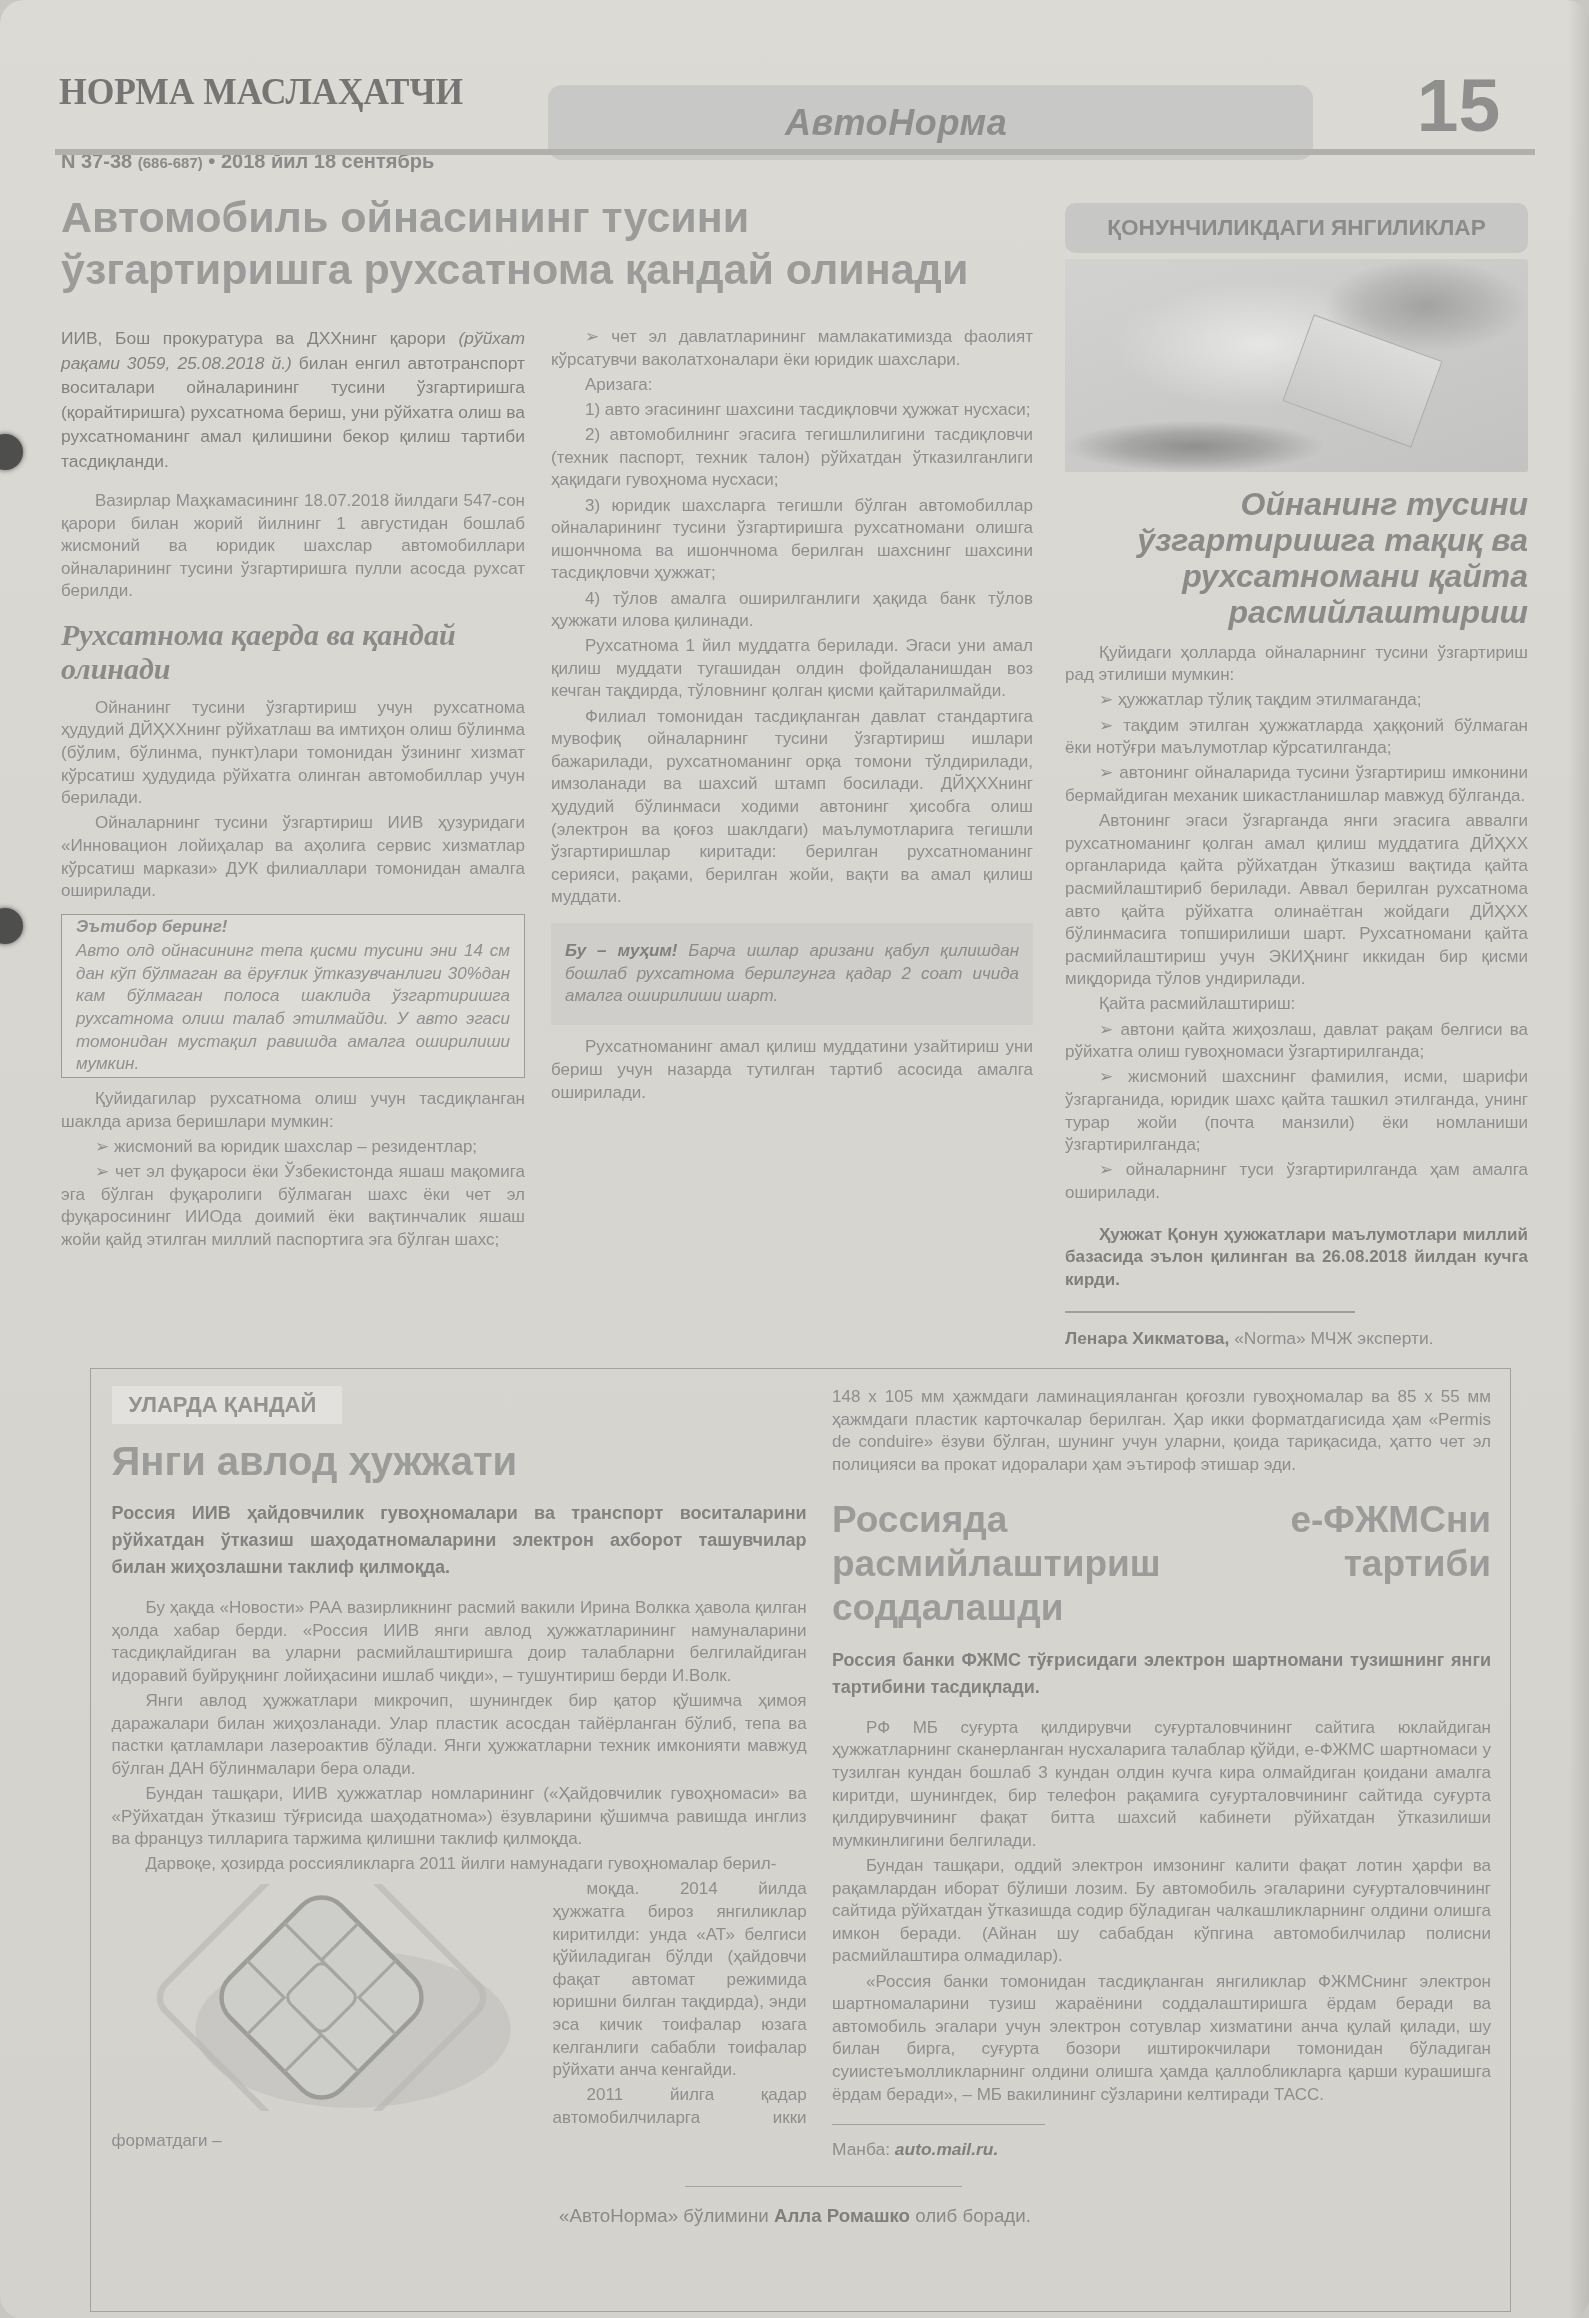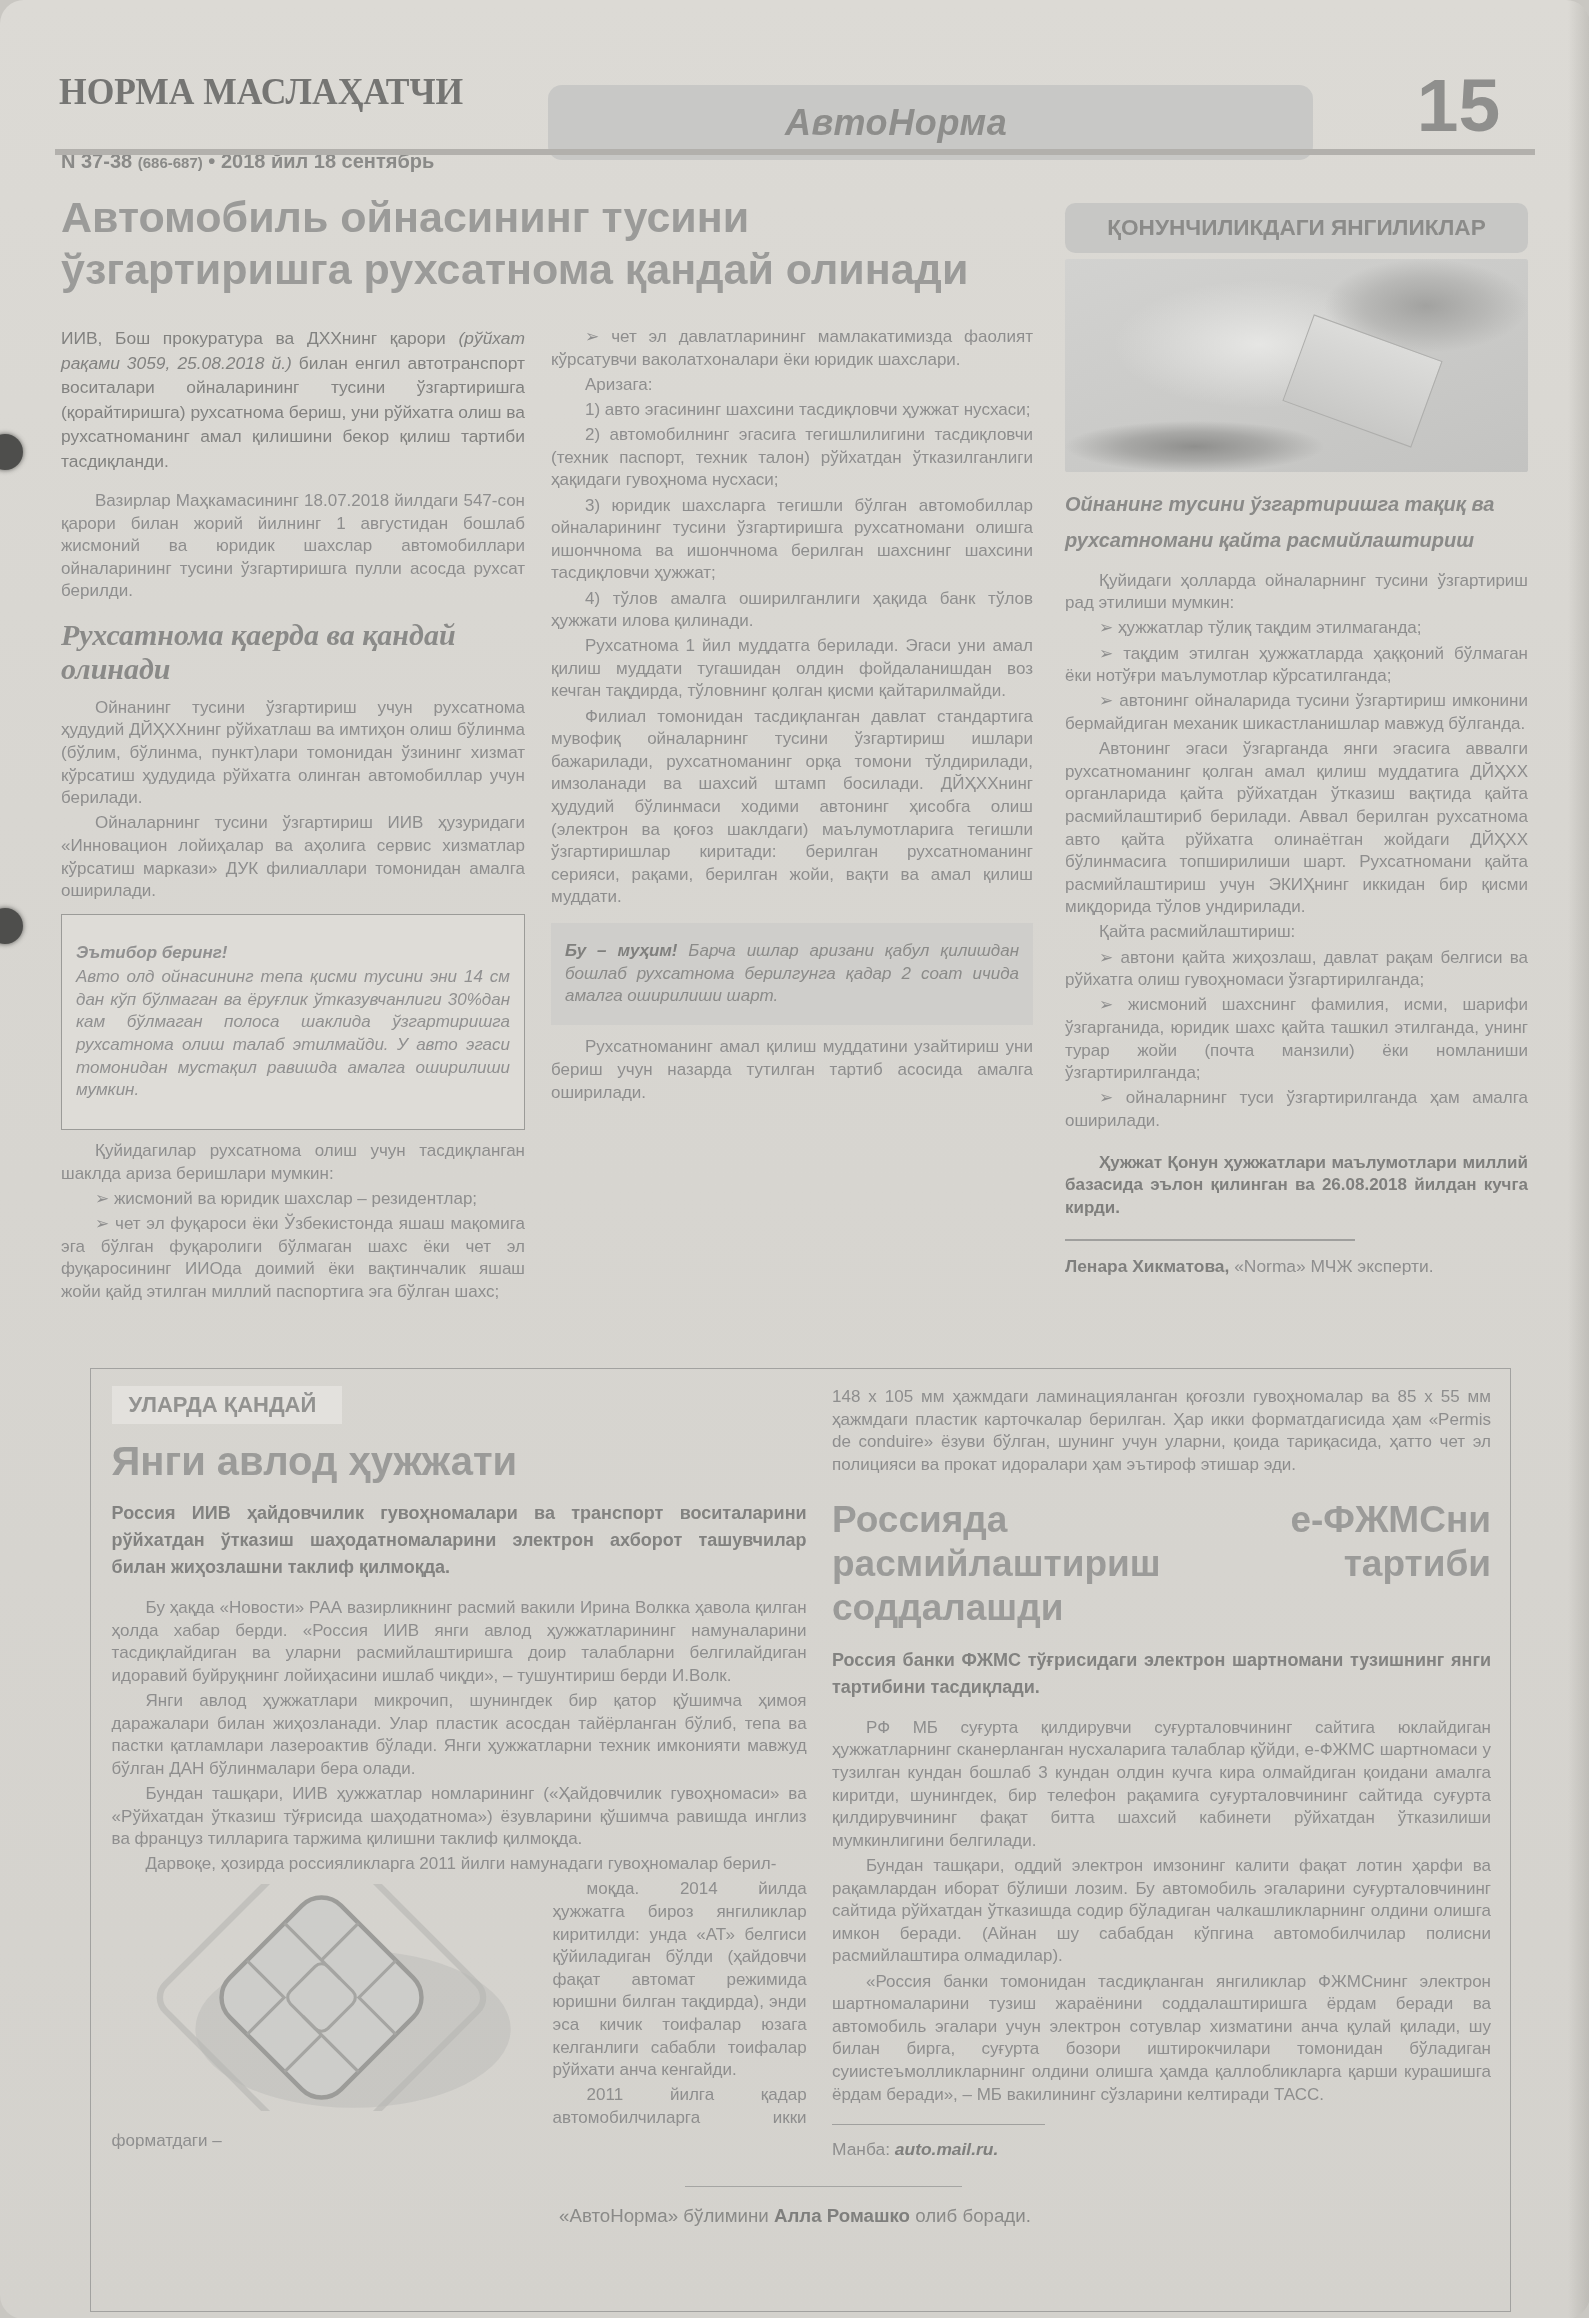--- a/index.html
+++ b/index.html
@@ -28,42 +28,42 @@
         font-weight:bold;color:#9b9b99;margin:0;}
   .col{position:absolute;font-size:17px;line-height:22.6px;text-align:justify;}
   #col1{left:61px;top:326px;width:464px;}
   #col2{left:551px;top:326px;width:482px;}
   #col3{left:1065px;top:203px;width:463px;}
   .col p{margin:0 0 2.6px 0;}
   .ind{text-indent:34px;}
   .lead{font-weight:normal;font-size:17.4px;line-height:24.5px;color:#828280;margin-bottom:17px !important;}
   .serifhead{font-family:"Liberation Serif",serif;font-style:italic;font-weight:bold;
         font-size:30px;line-height:34px;color:#8a8a88;text-align:left;margin:15.5px 0 10.3px 0;}
-  .attn{border:1.3px solid #9b9b98;background:#dedcd7;padding:27px 14px;margin:11.6px 0 10.3px 0;
+  .attn{border:1.3px solid #9b9b98;background:#dedcd7;padding:1px 14px;margin:11.6px 0 10.3px 0;
         font-style:italic;color:#909090;}
   .attn-title{font-weight:bold;margin-bottom:1.3px;}
   .imp{border:1.3px solid #98989
 
 5;background:#cfcecb;padding:17px 14px;margin:14px 0 11.6px 0;
         font-style:italic;color:#8b8b89;}
   .imp p{margin:0;text-align:justify;}
 
   
   .label3{height:50px;border-radius:10.3px;background:#c7c7c5;color:#8b8b89;font-weight:bold;
         font-size:22.6px;text-align:center;line-height:50px;margin-bottom:6px;}
   .photo{position:relative;height:213px;margin-bottom:14px;border-radius:2.6px;overflow:hidden;
         background:
           radial-gradient(closest-side at 28% 88%, #8f8f8d 0%, #a8a8a6 55%, rgba(200,200,198,0) 100%),
           radial-gradient(closest-side at 78% 22%, #a2a2a0 0%, #b8b8b6 60%, rgba(200,200,198,0) 100%),
           radial-gradient(closest-side at 42% 40%, #e6e6e4 0%, rgba(220,220,218,0) 75%),
           linear-gradient(160deg,#d2d2d0,#c3c3c1);}
   .photo-doc{position:absolute;right:97px;bottom:45px;width:135px;height:90px;
         background:linear-gradient(#dcdcda,#c8c8c6);border:1.3px solid #aeaeac;transform:rotate(20deg);}
-  .sidehead{font-style:italic;font-weight:bold;font-size:20px;line-height:36px;color:#8a8a88;
-        text-align:left;margin:0 0 11.6px 0;}
+  .sidehead{font-style:italic;font-weight:bold;font-size:32px;line-height:36px;color:#8a8a88;
+        text-align:right;margin:0 0 11.6px 0;}
   .concl{font-weight:bold;color:#7f7f7d;margin-top:19.3px !important;}
   .byrule{width:290px;height:1.9px;background:#9f9f9d;margin:19.3px 0 14px 0;}
   .byline{font-size:17.4px;}
 
   
   .bbox{position:absolute;left:90px;top:1368px;width:1421px;height:944px;
         border:1.3px solid #a2a2a0;box-sizing:border-box;}
   .bl{position:absolute;left:20.6px;top:17px;width:695px;font-size:17px;line-height:22.6px;text-align:justify;}
   .br{position:absolute;left:741px;top:17px;width:659px;font-size:17px;line-height:22.6px;text-align:justify;}
   .bl p,.br p{margin:0 0 2.6px 0;}

